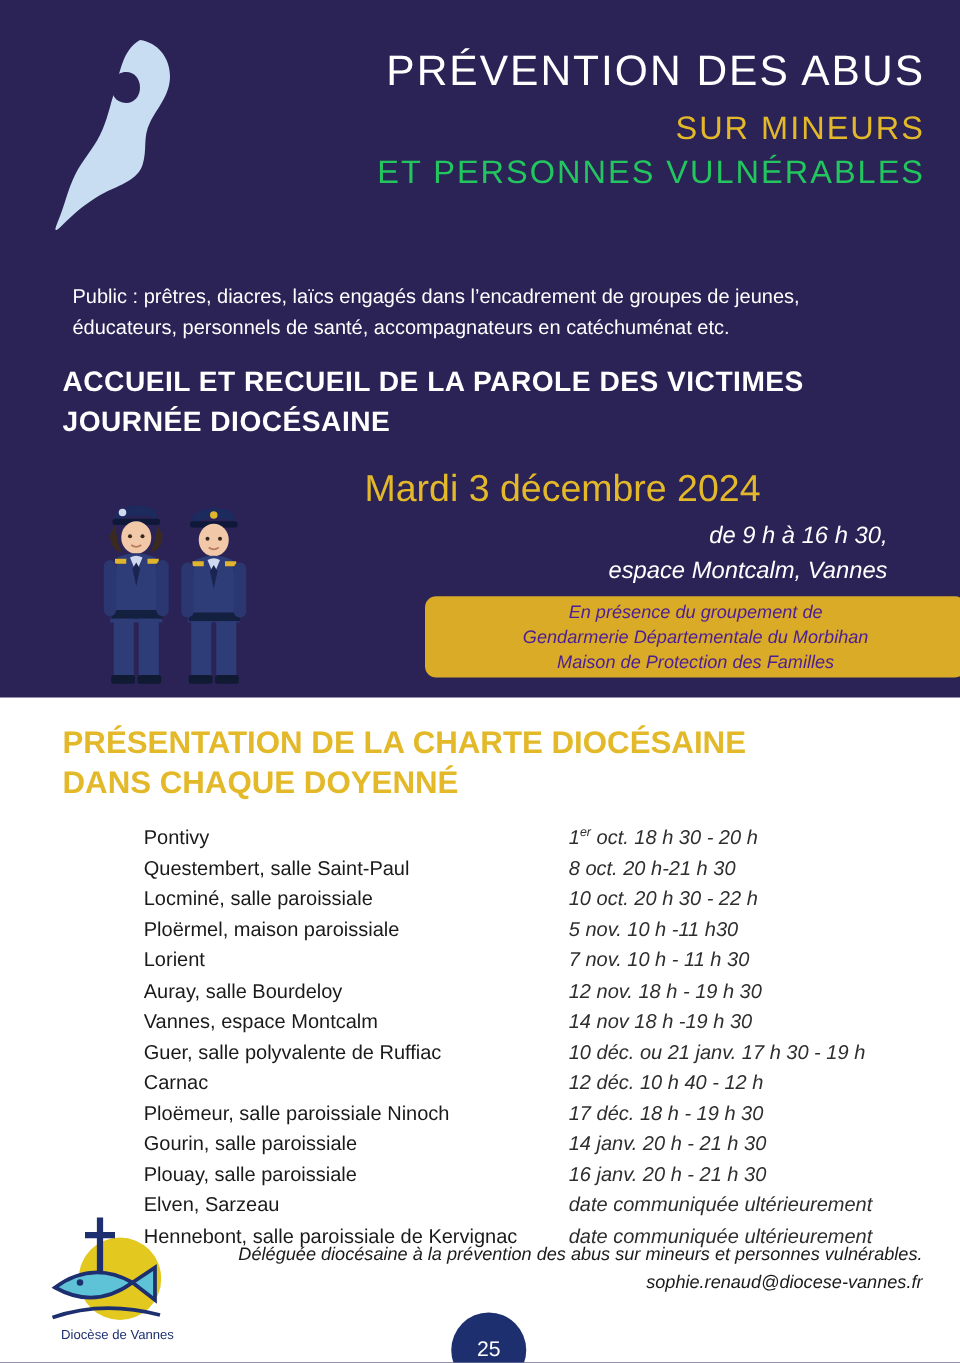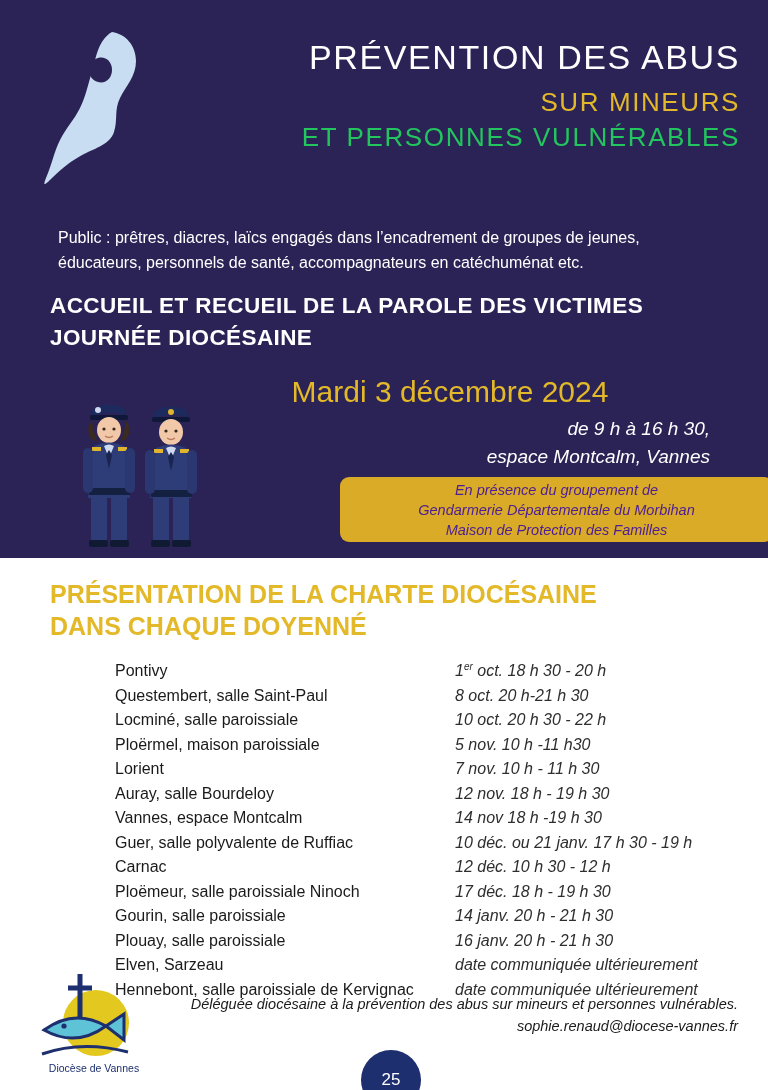--- a/index.html
+++ b/index.html
@@ -338,21 +338,21 @@
     <div class="schedule-row">
       <div class="sched-place">Vannes, espace Montcalm</div>
       <div class="sched-when">14 nov 18 h -19 h 30</div>
     </div>
     <div class="schedule-row">
       <div class="sched-place">Guer, salle polyvalente de Ruffiac</div>
       <div class="sched-when">10 déc. ou 21 janv. 17 h 30 - 19 h</div>
     </div>
     <div class="schedule-row">
       <div class="sched-place">Carnac</div>
-      <div class="sched-when">12 déc. 10 h 30 - 12 h</div>
+      <div class="sched-when">12 déc. 10 h 40 - 12 h</div>
     </div>
     <div class="schedule-row">
       <div class="sched-place">Ploëmeur, salle paroissiale Ninoch</div>
       <div class="sched-when">17 déc. 18 h - 19 h 30</div>
     </div>
     <div class="schedule-row">
       <div class="sched-place">Gourin, salle paroissiale</div>
       <div class="sched-when">14 janv. 20 h - 21 h 30</div>
     </div>
     <div class="schedule-row">

